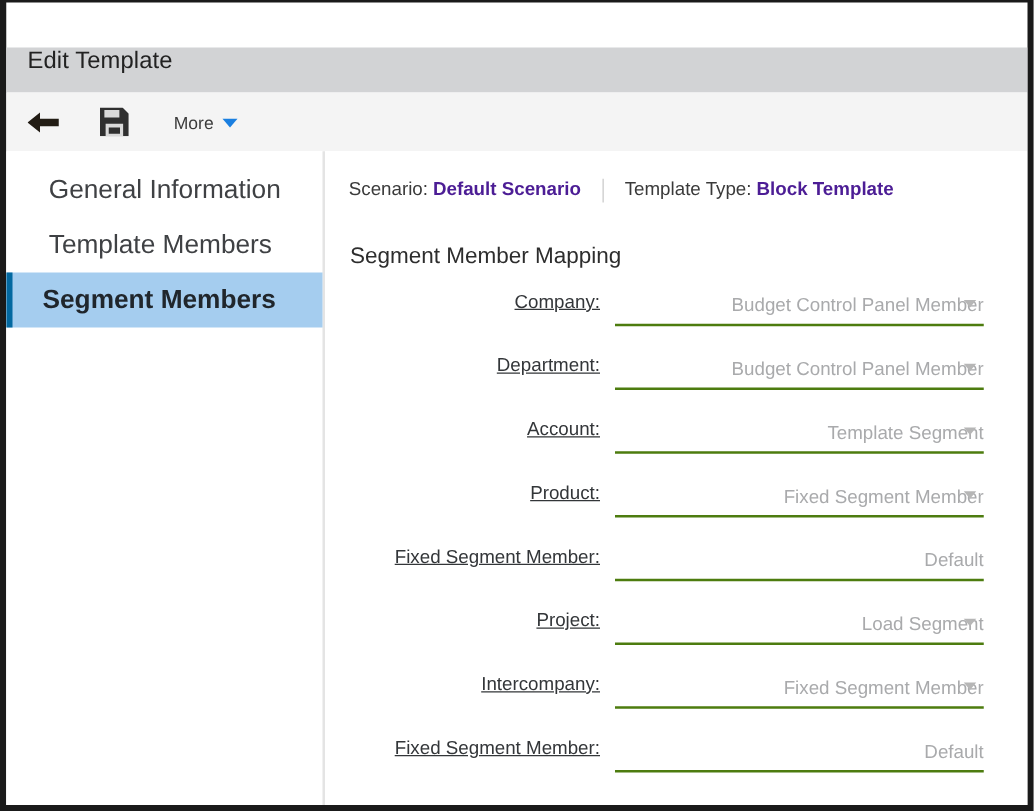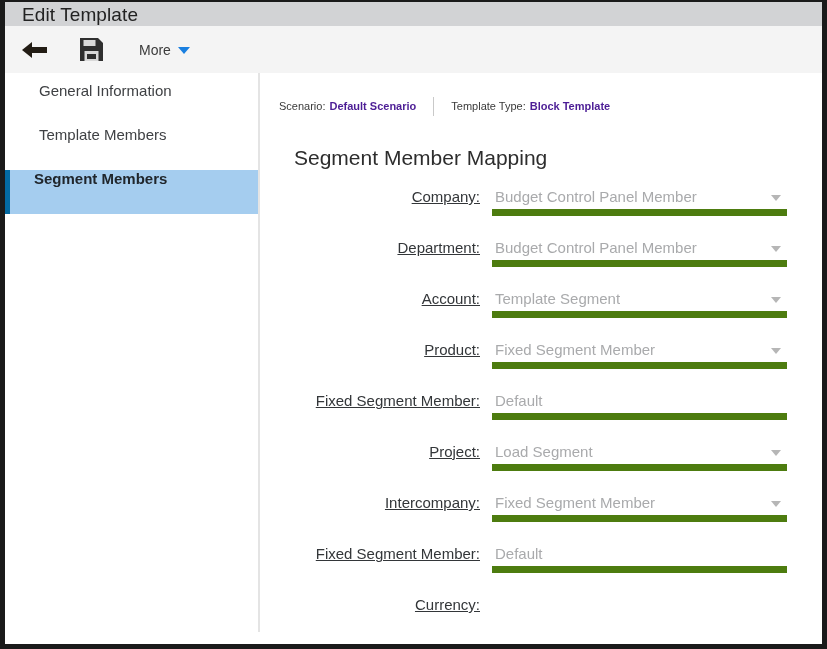--- a/index.html
+++ b/index.html
@@ -22,26 +22,27 @@
     background: #ffffff;
     border-left: 5px solid #1a1a1a;
     border-right: 5px solid #1a1a1a;
     border-top: 2px solid #1a1a1a;
     border-bottom: 5px solid #1a1a1a;
     overflow: hidden;
   }
 
   
   .titlebar {
-    height: 24px;
+    height: 36px;
     background: #d2d3d5;
     display: flex;
-    align-items: flex-end;
+    align-items: flex-start;
     padding-left: 17px;
     box-sizing: border-box;
+    margin-top: 36px;
   }
   .titlebar-title {
     font-size: 19px;
     color: #222222;
     font-weight: 400;
     letter-spacing: .1px;
   }
 
   
   .toolbar {
@@ -100,22 +101,23 @@
     width: 255px;
     min-width: 255px;
     background: #ffffff;
     border-right: 2px solid #e4e4e4;
     padding-top: 9px;
     box-sizing: border-box;
   }
   .nav-item {
     height: 44px;
     display: flex;
+    align-items: center;
     padding-left: 29px;
-    font-size: 15px;
+    font-size: 21px;
     color: #3f4144;
     cursor: pointer;
     box-sizing: border-box;
     border-left: 5px solid transparent;
   }
   .nav-item.active {
     background: #a5cdef;
     border-left: 5px solid #0369a1;
     font-weight: bold;
     color: #20262c;
@@ -124,38 +126,38 @@
 
   
   .content {
     flex: 1;
     padding: 22px 0 0 0;
     box-sizing: border-box;
     overflow: hidden;
   }
   .scenario-bar {
     display: flex;
-    align-items: center;
-    font-size: 11px;
+    align-items: flex-start;
+    font-size: 15px;
     color: #2c2c2c;
     padding-left: 19px;
     height: 22px;
   }
   .scenario-bar .lbl { color: #3a3a3a; }
   .scenario-bar .val { font-weight: bold; color: #4c1d95; margin-left: 4px; }
   .vsep {
     width: 1px;
     height: 19px;
     background: #c9c9c9;
     margin: 0 17px;
   }
   .section-title {
-    font-size: 21px;
+    font-size: 18px;
     color: #2d2d2d;
-    padding-left: 34px;
+    padding-left: 20px;
     margin-top: 29px;
     margin-bottom: 6px;
   }
 
   
   .form {
     margin-top: 14px;
   }
   .field-row {
     display: flex;
@@ -170,26 +172,27 @@
     color: #333639;
     padding-right: 12px;
     box-sizing: border-box;
     padding-top: 4px;
     line-height: 18px;
     text-decoration: underline;
   }
   .field-control {
     position: relative;
     width: 295px;
-    border-bottom: 7px solid #4d7c0f;
+    border-bottom: 2px solid #4d7c0f;
     height: 32px;
     box-sizing: border-box;
     display: flex;
     align-items: center;
     cursor: pointer;
+    justify-content: flex-end;
   }
   .field-value {
     font-size: 15px;
     color: #a9aaac;
     padding-left: 3px;
     white-space: nowrap;
     overflow: hidden;
     text-overflow: ellipsis;
   }
   .field-arrow {

